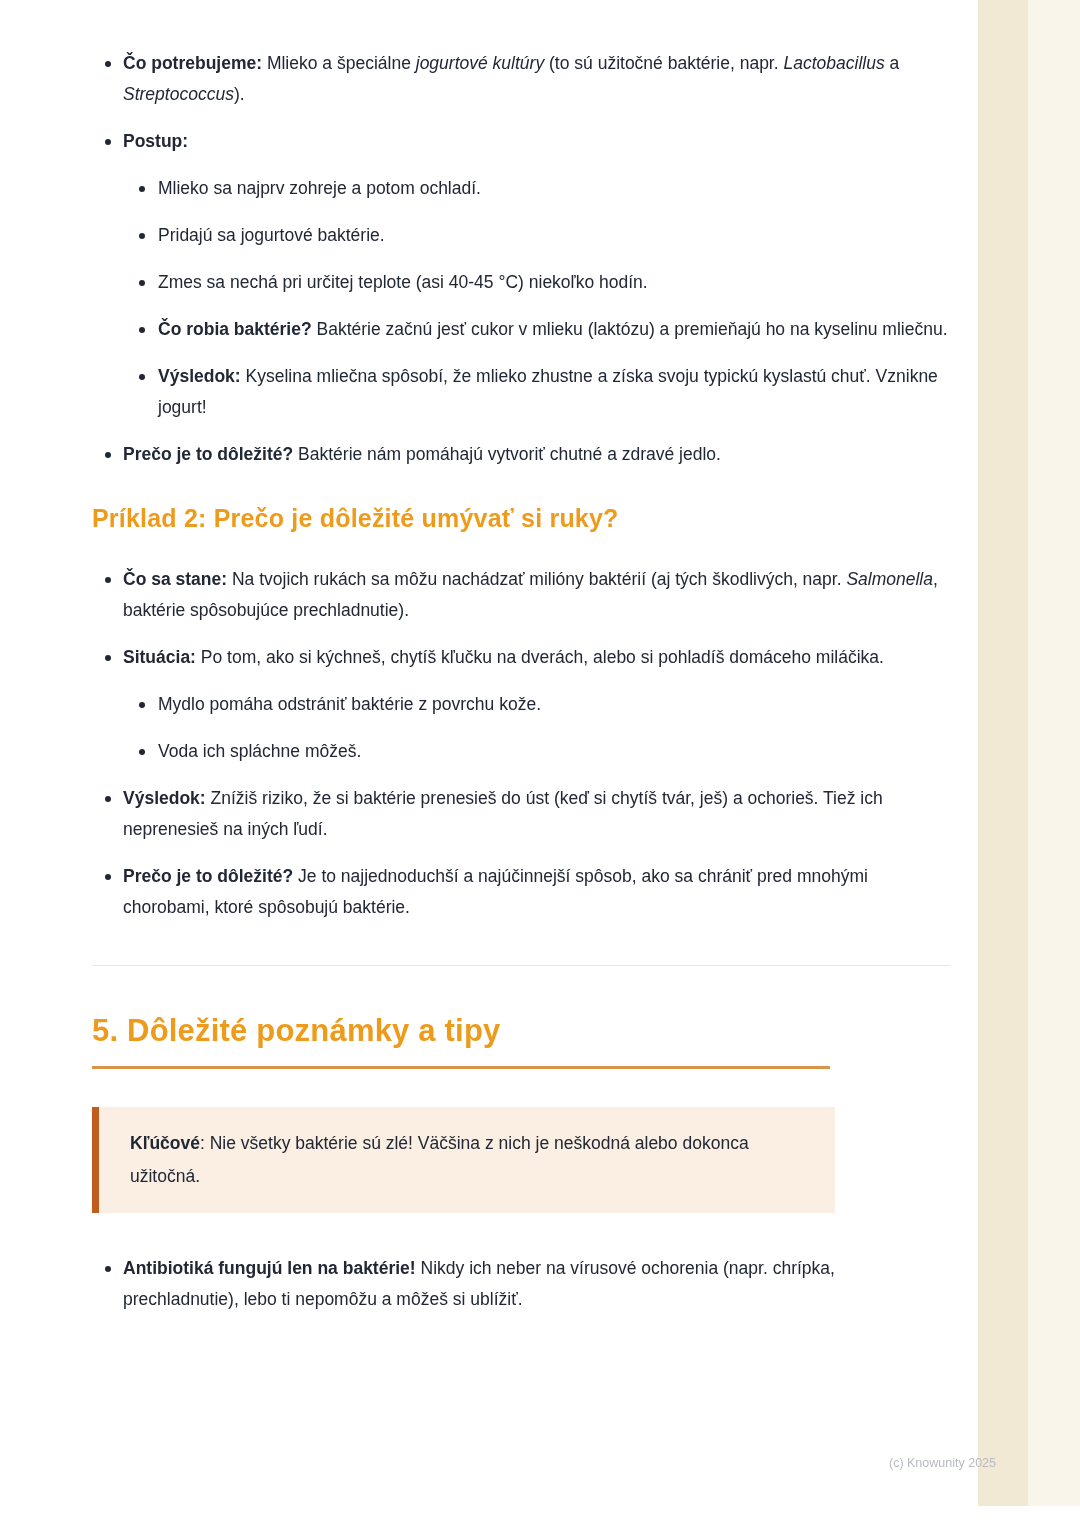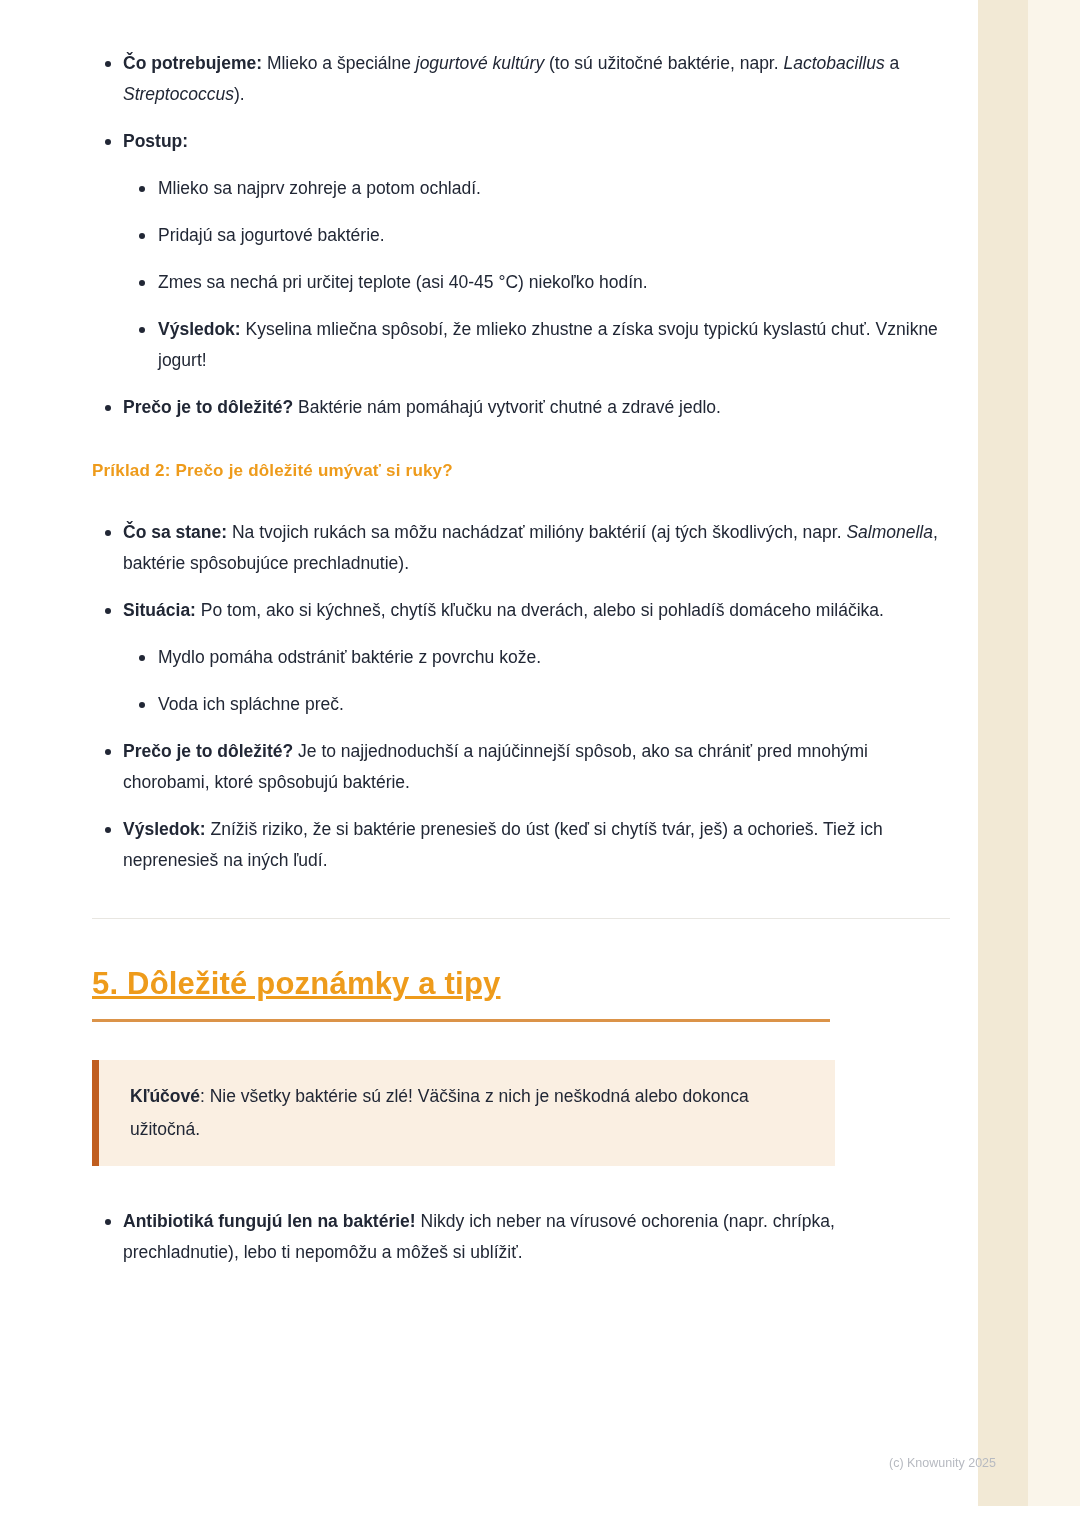--- a/index.html
+++ b/index.html
@@ -51,35 +51,34 @@
   ul.blist li.lvl1::before { left: 13px; }
   ul.blist li.lvl2 { padding-left: 66px; }
   ul.blist li.lvl2::before { left: 47px; }
   ul.blist li.lvl2 + li.lvl1 { margin-top: 13px; }
 
   .b { font-weight: bold; }
   .i { font-style: italic; margin-top: 24px; }
 
   h2.section-heading {
     color: var(--heading, #EE9B1B);
-    font-size: 17px;
+    font-size: 25px;
     font-weight: bold;
     line-height: 32px;
     margin: 32px 0 30px 0;
     letter-spacing: 0.2px;
   }
 
   .page-heading-wrap { margin: 46px 0 38px 0; }
   h1.page-heading {
     color: var(--heading, #EE9B1B);
     font-size: 31px;
     font-weight: bold;
     line-height: 38px;
     letter-spacing: 0.2px;
-    text-decoration: underline;
   }
   .heading-underline {
     height: 3px;
     width: 738px;
     background: var(--underline, #DB9349);
     margin-top: 16px;
   }
 
   hr.divider {
     border: none;
@@ -113,31 +112,32 @@
 <div class="bg-strip-outer"></div>
 <div class="bg-strip-inner"></div>
 
 <main class="page-content">
     <ul class="blist">
       <li class="lvl1"><span class="b">Čo potrebujeme:</span><span> Mlieko a špeciálne </span><span class="i">jogurtové kultúry</span><span> (to sú užitočné baktérie, napr. </span><span class="i">Lactobacillus</span><span> a </span><span class="i">Streptococcus</span><span>).</span></li>
       <li class="lvl1"><span class="b">Postup:</span></li>
       <li class="lvl2"><span>Mlieko sa najprv zohreje a potom ochladí.</span></li>
       <li class="lvl2"><span>Pridajú sa jogurtové baktérie.</span></li>
       <li class="lvl2"><span>Zmes sa nechá pri určitej teplote (asi 40-45 °C) niekoľko hodín.</span></li>
+      <li class="lvl2"><span class="b">Čo robia baktérie?</span><span> Baktérie začnú jesť cukor v mlieku (laktózu) a premieňajú ho na kyselinu mliečnu.</span></li>
       <li class="lvl2"><span class="b">Výsledok:</span><span> Kyselina mliečna spôsobí, že mlieko zhustne a získa svoju typickú kyslastú chuť. Vznikne jogurt!</span></li>
       <li class="lvl1"><span class="b">Prečo je to dôležité?</span><span> Baktérie nám pomáhajú vytvoriť chutné a zdravé jedlo.</span></li>
     </ul>
     <h2 class="section-heading">Príklad 2: Prečo je dôležité umývať si ruky?</h2>
     <ul class="blist">
       <li class="lvl1"><span class="b">Čo sa stane:</span><span> Na tvojich rukách sa môžu nachádzať milióny baktérií (aj tých škodlivých, napr. </span><span class="i">Salmonella</span><span>, baktérie spôsobujúce prechladnutie).</span></li>
       <li class="lvl1"><span class="b">Situácia:</span><span> Po tom, ako si kýchneš, chytíš kľučku na dverách, alebo si pohladíš domáceho miláčika.</span></li>
       <li class="lvl2"><span>Mydlo pomáha odstrániť baktérie z povrchu kože.</span></li>
-      <li class="lvl2"><span>Voda ich spláchne preč.</span></li>
+      <li class="lvl2"><span>Voda ich spláchne môžeš.</span></li>
+      <li class="lvl1"><span class="b">Výsledok:</span><span> Znížiš riziko, že si baktérie prenesieš do úst (keď si chytíš tvár, ješ) a ochorieš. Tiež ich neprenesieš na iných ľudí.</span></li>
       <li class="lvl1"><span class="b">Prečo je to dôležité?</span><span> Je to najjednoduchší a najúčinnejší spôsob, ako sa chrániť pred mnohými chorobami, ktoré spôsobujú baktérie.</span></li>
-      <li class="lvl1"><span class="b">Výsledok:</span><span> Znížiš riziko, že si baktérie prenesieš do úst (keď si chytíš tvár, ješ) a ochorieš. Tiež ich neprenesieš na iných ľudí.</span></li>
     </ul>
     <hr class="divider">
     <div class="page-heading-wrap">
       <h1 class="page-heading">5. Dôležité poznámky a tipy</h1>
       <div class="heading-underline"></div>
     </div>
     <div class="callout">
       <p><span class="b">Kľúčové</span><span>: Nie všetky baktérie sú zlé! Väčšina z nich je neškodná alebo dokonca užitočná.</span></p>
     </div>
     <ul class="blist">

